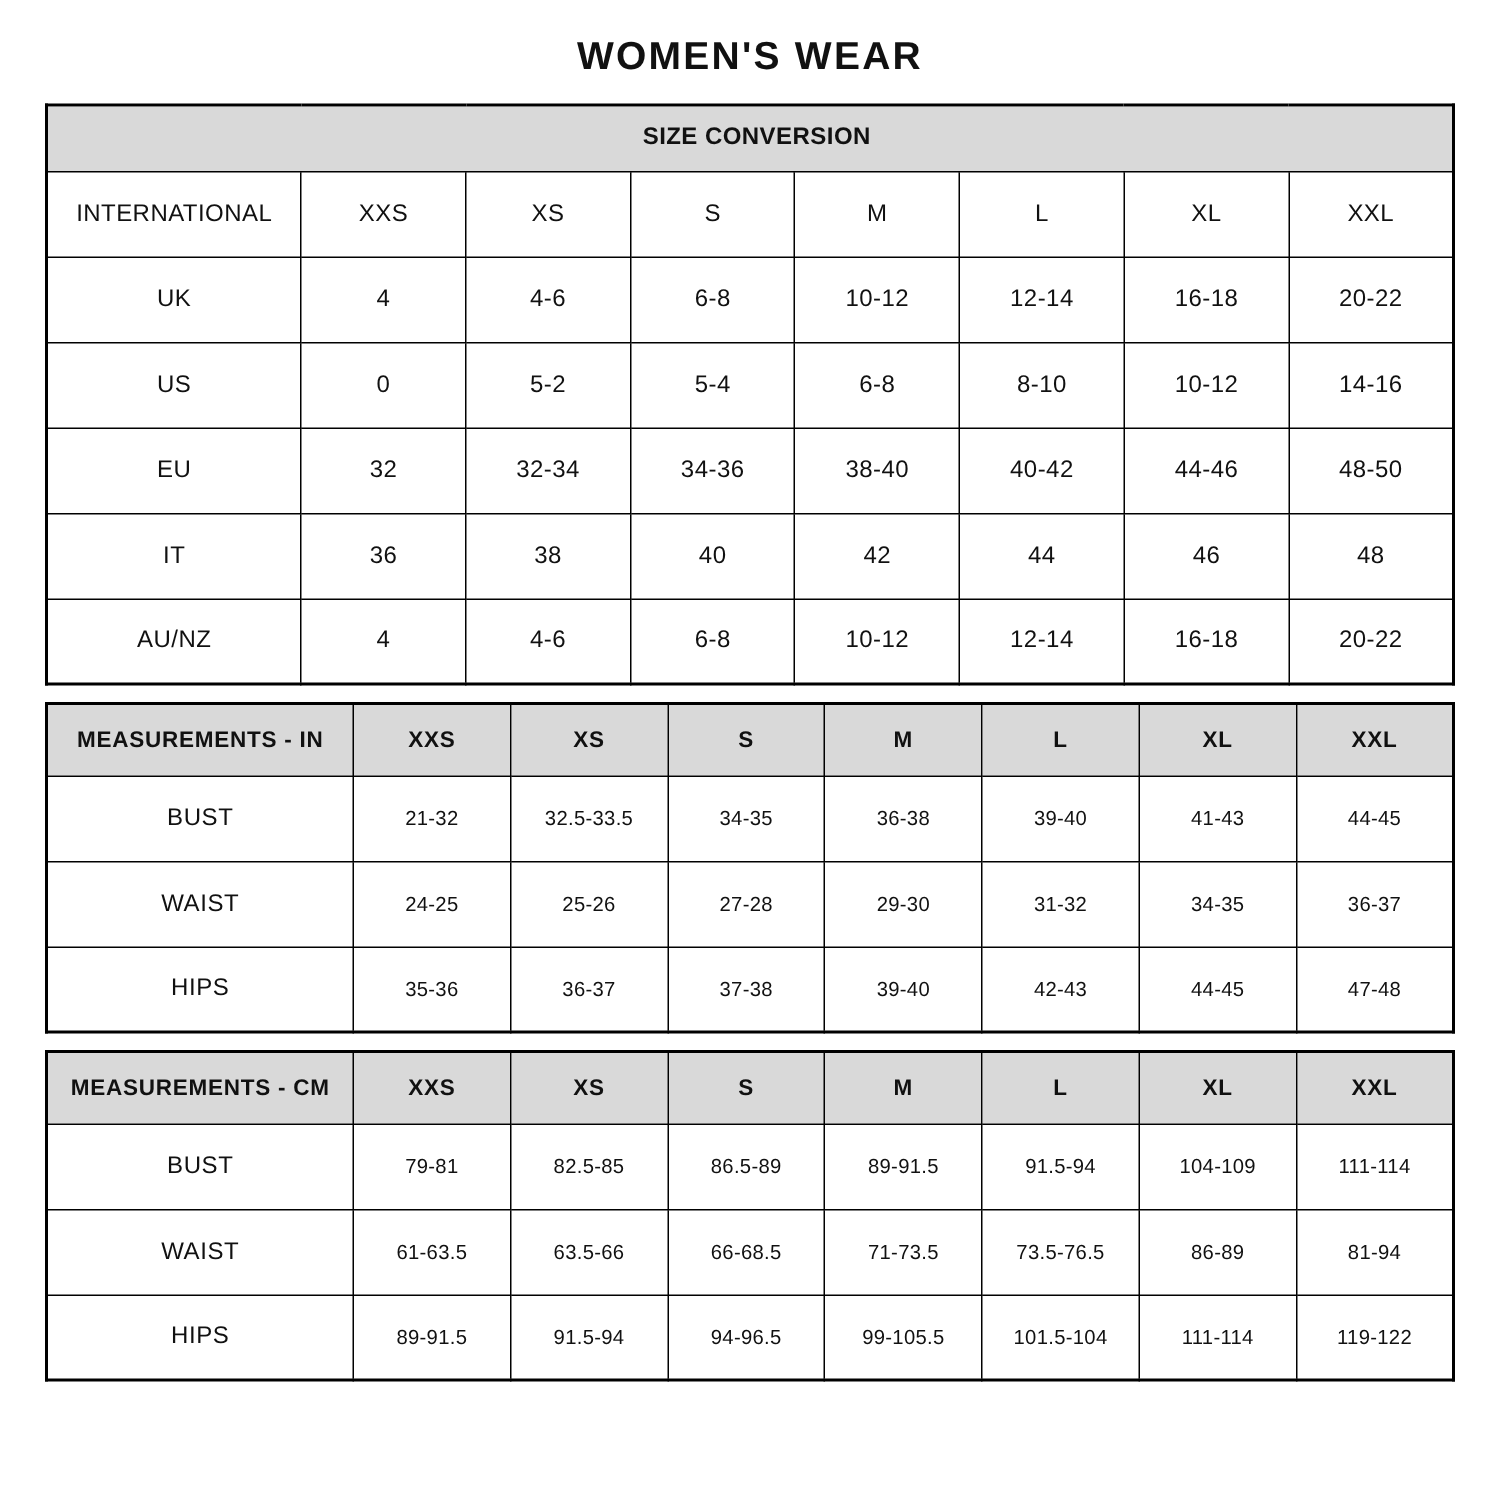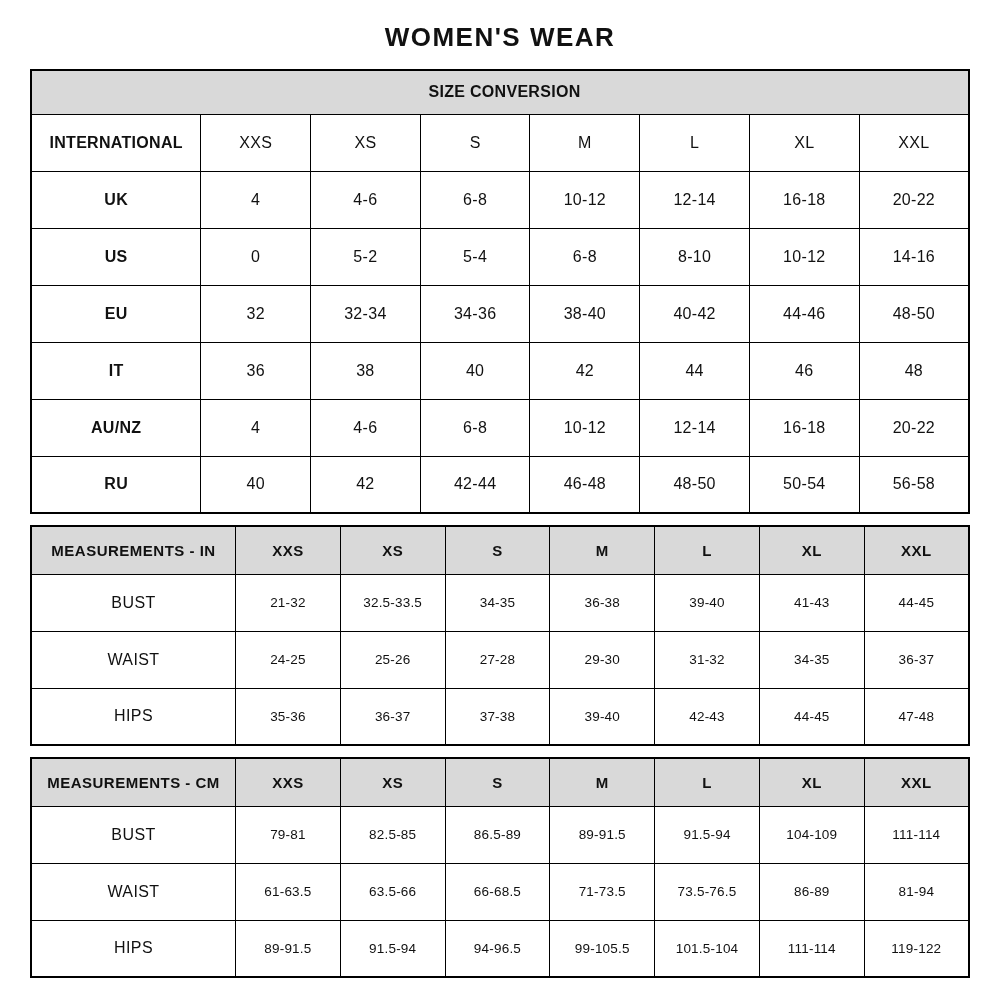--- a/index.html
+++ b/index.html
@@ -50,21 +50,21 @@
   .t23 td { height: 57px; }
   .t23 .hdr td {
     background: #d9d9d9;
     font-weight: 700;
     font-size: 15px;
     letter-spacing: 0.5px;
     height: 48px;
   }
   .t23 .rowlabel { font-size: 16px; letter-spacing: 0.4px; }
   .t23 .datacell { font-size: 13.5px; letter-spacing: 0.2px; }
-  .t1 .rowlabel { font-size: 16px; font-weight: bold; }
+  .t1 .rowlabel { font-size: 16px; }
 </style>
 </head>
 <body>
 
 <div class="page">
 
   <h1 class="page-title">WOMEN'S WEAR</h1>
 
   <table class="t1">
     <colgroup>
@@ -133,30 +133,20 @@
         </tr>
         <tr>
           <td class="rowlabel">AU/NZ</td>
           <td class="datacell">4</td>
           <td class="datacell">4-6</td>
           <td class="datacell">6-8</td>
           <td class="datacell">10-12</td>
           <td class="datacell">12-14</td>
           <td class="datacell">16-18</td>
           <td class="datacell">20-22</td>
-        </tr>
-        <tr>
-          <td class="rowlabel">RU</td>
-          <td class="datacell">40</td>
-          <td class="datacell">42</td>
-          <td class="datacell">42-44</td>
-          <td class="datacell">46-48</td>
-          <td class="datacell">48-50</td>
-          <td class="datacell">50-54</td>
-          <td class="datacell">56-58</td>
         </tr>
       </tbody>
   </table>
 
   <table class="t23">
     <colgroup>
       <col style="width:21.8%">
       <col style="width:11.17%">
         <col style="width:11.17%">
         <col style="width:11.17%">

